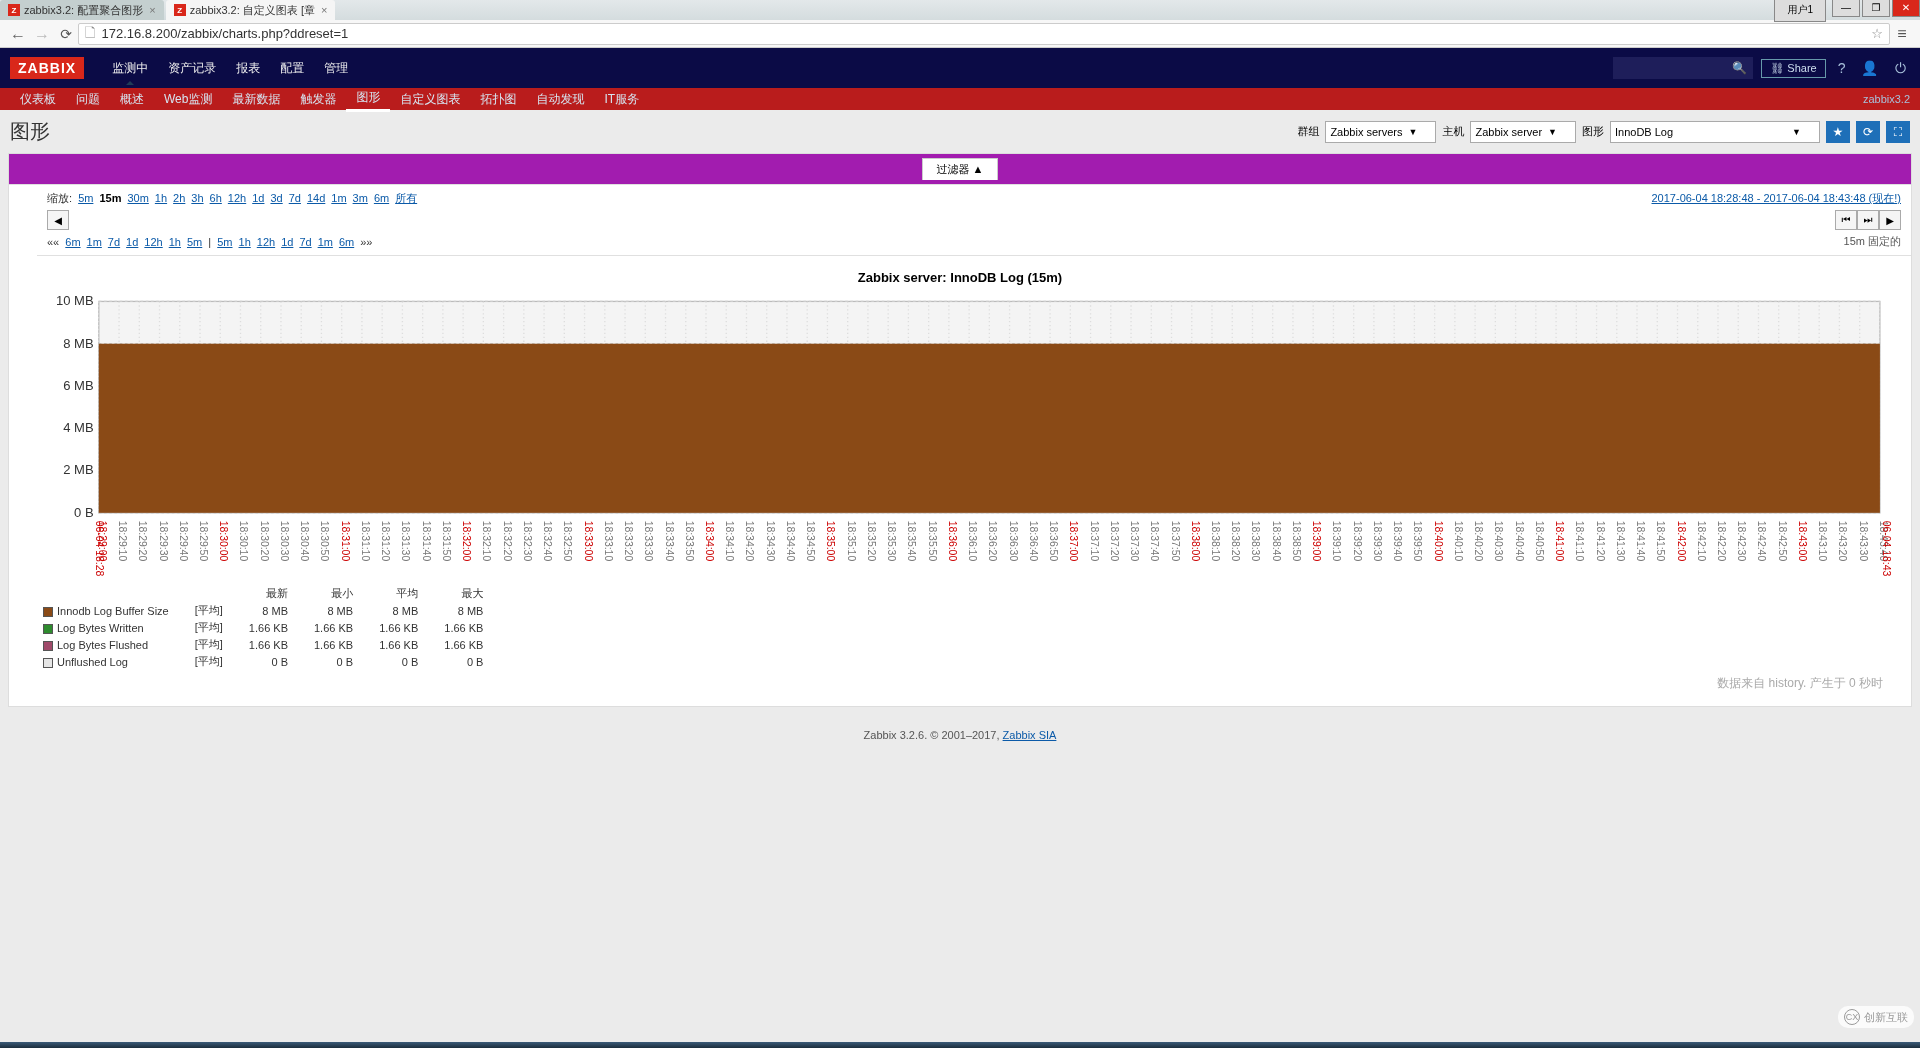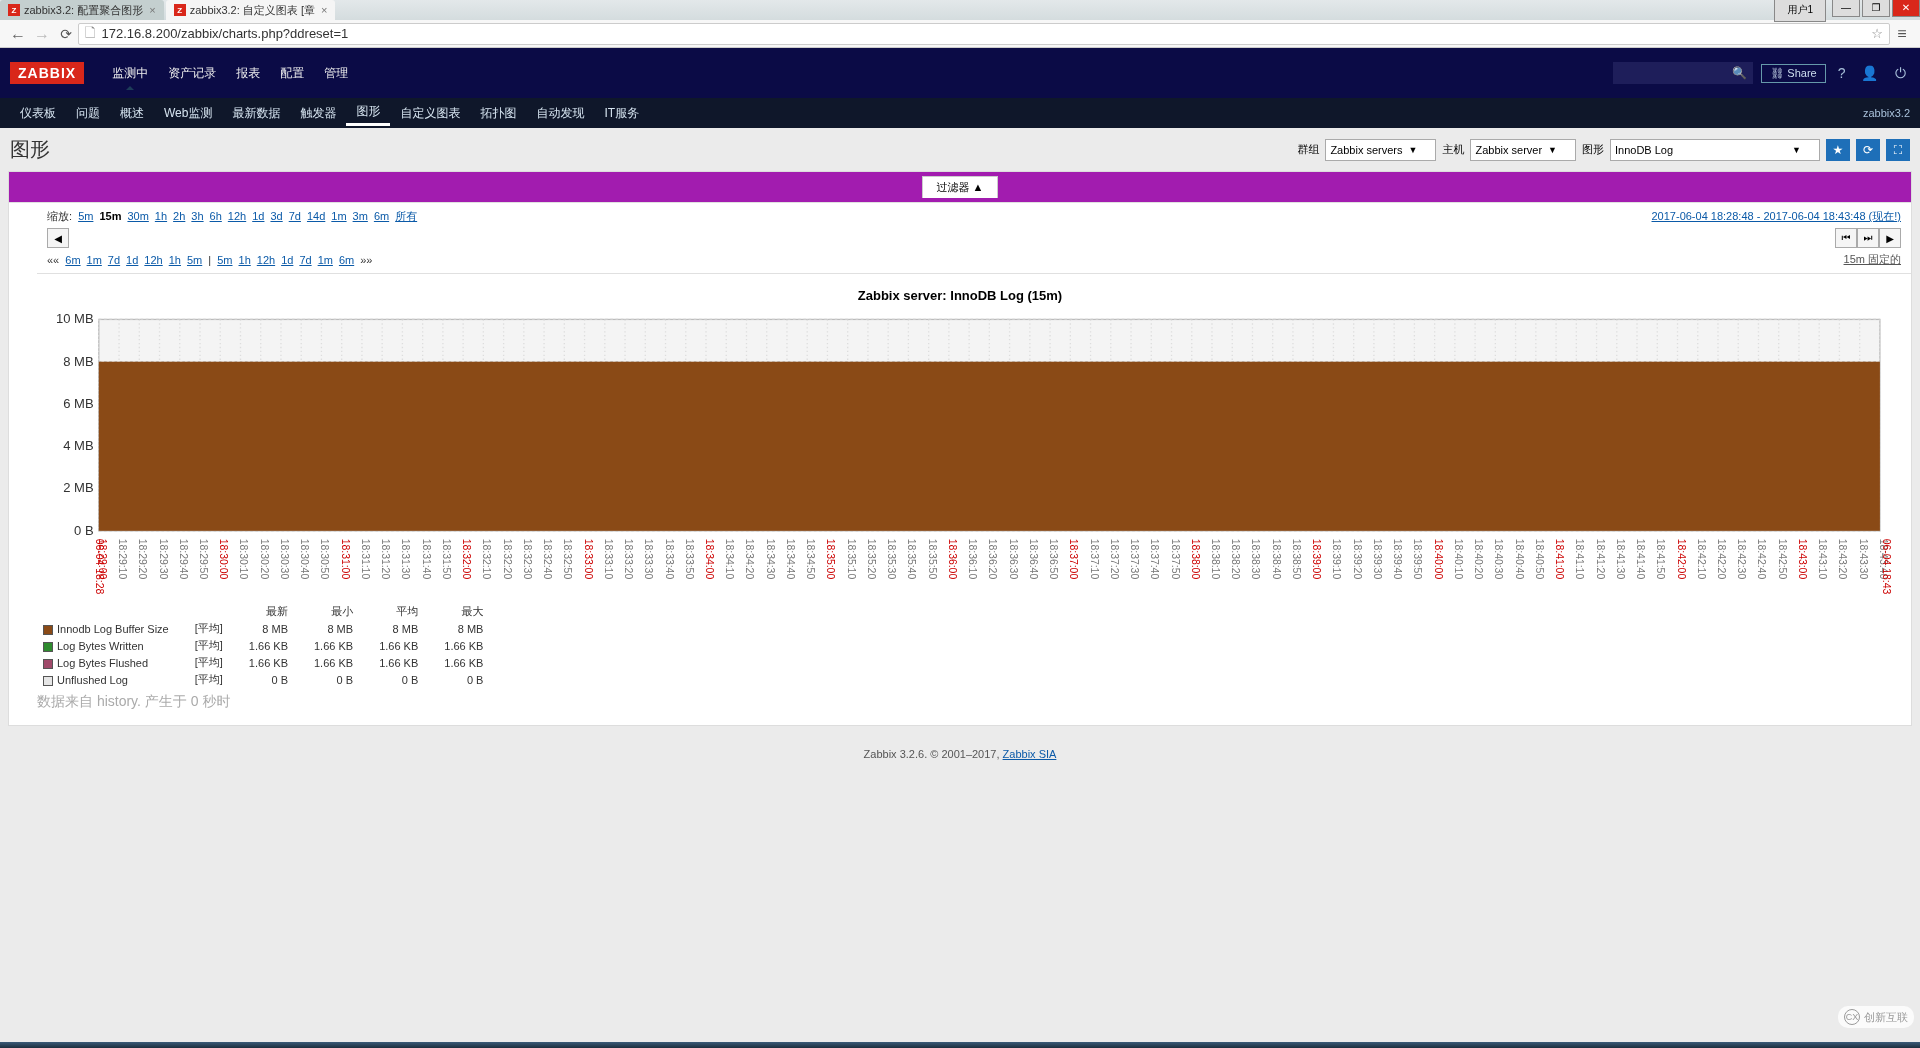--- a/index.html
+++ b/index.html
@@ -18,34 +18,34 @@
 .addr-bar { background:#f7f7f7; height:28px; display:flex; align-items:center; padding:0 6px; border-bottom:1px solid #ccc; }
 .nav-arrow { width:24px; text-align:center; color:#666; font-size:16px; }
 .nav-arrow.disabled { color:#bbb; }
 .reload-ic { width:24px; text-align:center; color:#555; font-size:14px; }
 .url-box { flex:1; height:22px; border:1px solid #ccc; border-radius:2px; background:#fff; display:flex; align-items:center; padding:0 6px; font-size:13px; color:#333; }
 .url-box .doc-ic { color:#888; margin-right:6px; }
 .star-ic { margin-left:auto; color:#888; }
 .menu-ic { width:24px; text-align:center; color:#555; font-size:16px; }
 
 
-.zbx-top { background:#0b0b46; height:50px; display:flex; align-items:center; padding:16px 10px; }
+.zbx-top { background:#0b0b46; height:40px; display:flex; align-items:center; padding:16px 10px; }
 .zbx-logo { background:#d9271a; color:#fff; font-weight:bold; font-size:14px; padding:3px 8px; letter-spacing:1px; }
 .zbx-menu { display:flex; margin-left:18px; }
 .zbx-menu a { color:#efefef; padding:0 10px; font-size:12px; height:33px; display:flex; align-items:center; text-decoration:none; position:relative; }
 .zbx-menu a.active::after { content:""; position:absolute; bottom:0; left:50%; transform:translateX(-50%); border:4px solid transparent; border-bottom-color:#1d3c58; }
 .zbx-right { margin-left:auto; display:flex; align-items:center; gap:8px; }
 .zbx-search { width:140px; height:22px; background:#1e1e5a; border:none; color:#ccc; padding:0 24px 0 6px; }
 .search-wrap { position:relative; }
 .search-wrap .sicon { position:absolute; right:6px; top:4px; color:#888; font-size:12px; }
 .share-link { border:1px solid #69a; color:#cde; padding:2px 8px; font-size:11px; }
 .top-ic { color:#a8c0da; font-size:14px; padding:0 4px; }
 
 
-.zbx-sub { background:#0f172a; height:30px; display:flex; align-items:center; padding:0 10px; }
+.zbx-sub { background:#b91c1c; height:22px; display:flex; align-items:center; padding:0 10px; }
 .zbx-sub a { color:#d6e4f0; padding:0 10px; font-size:12px; height:26px; display:flex; align-items:center; text-decoration:none; }
 .zbx-sub a.active { border-bottom:3px solid #fff; }
 .zbx-sub .server { margin-left:auto; color:#a8c0da; font-size:11px; }
 
 
 .page-head { display:flex; align-items:center; padding:8px 10px; background:#ebebeb; }
 .page-title { font-size:20px; color:#333; }
 .filters { margin-left:auto; display:flex; align-items:center; gap:6px; font-size:11px; }
 .filters select,.filters .sel { height:22px; border:1px solid #aaa; background:#fff; padding:0 18px 0 4px; font-size:11px; position:relative; display:inline-flex; align-items:center; }
 .sel .caret { margin-left:6px; font-size:9px; }
@@ -58,32 +58,32 @@
 
 
 .zoom-bar { padding:6px 10px; font-size:11px; color:#333; display:flex; align-items:flex-start; flex-direction:column; gap:4px; border-bottom:1px solid #e0e0e0;margin-left:28px; }
 .zoom-row { display:flex; align-items:center; width:100%; }
 .zoom-links a { color:#0b5aa8; text-decoration:underline; margin:0 3px; }
 .zoom-links .lbl { text-decoration:none; color:#333; }
 .zoom-links a.bold { font-weight:bold; color:#000; text-decoration:none; }
 .time-range { margin-left:auto; color:#0b5aa8; text-decoration:underline; }
 .nav-btns { display:flex; gap:0; }
 .nav-btns button { width:22px; height:20px; border:1px solid #aaa; background:#f5f5f5; font-size:10px; }
-.fixed-lbl { margin-left:auto; font-size:11px; color:#555;text-decoration:underline; }
+.fixed-lbl { margin-left:auto; font-size:11px; color:#555; }
 
 
 .chart-area { padding:14px 18px 10px; }
 .chart-title { text-align:center; font-weight:bold; font-size:13px; margin-bottom:6px; }
 .chart-svg { width:100%; display:block; }
 .legend-tbl { font-size:11px; color:#333; margin-top:6px; }
 .legend-tbl td { padding:0 10px 0 14px; text-align:right; }
 .legend-tbl td.name { text-align:left; }
 .legend-tbl .sw { width:10px; height:10px; display:inline-block; border:1px solid #555; margin-right:4px; vertical-align:middle; }
 .legend-tbl th { font-weight:normal; text-align:right; padding:0 10px 0 0; }
-.footer-note { font-size:14px; color:#aaa; padding:4px 10px; }
+.footer-note { text-align:right; font-size:12px; color:#aaa; padding:4px 10px; }
 
 .page-footer { text-align:center; font-size:11px; color:#555; padding:14px 0; }
 .page-footer a { color:#0b5aa8; }
 
 
 .wm { position:fixed; right:6px; bottom:20px; font-size:11px; color:#999; background:rgba(255,255,255,.8); padding:3px 6px; border-radius:10px; display:flex; align-items:center; gap:4px; }
 .wm .c { width:16px; height:16px; border:1px solid #999; border-radius:50%; display:flex; align-items:center; justify-content:center; font-size:9px; }
 
 .taskbar { position:fixed; bottom:0; left:0; right:0; height:6px; background:linear-gradient(#3a5a78,#1b2e3d); }
 </style>

